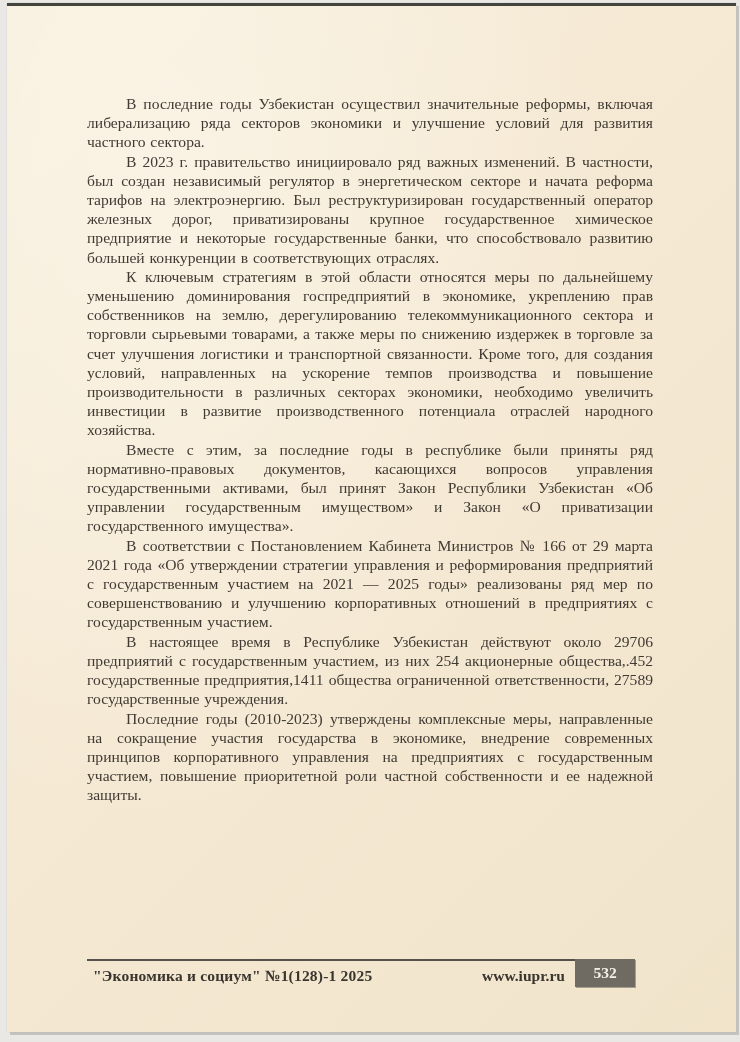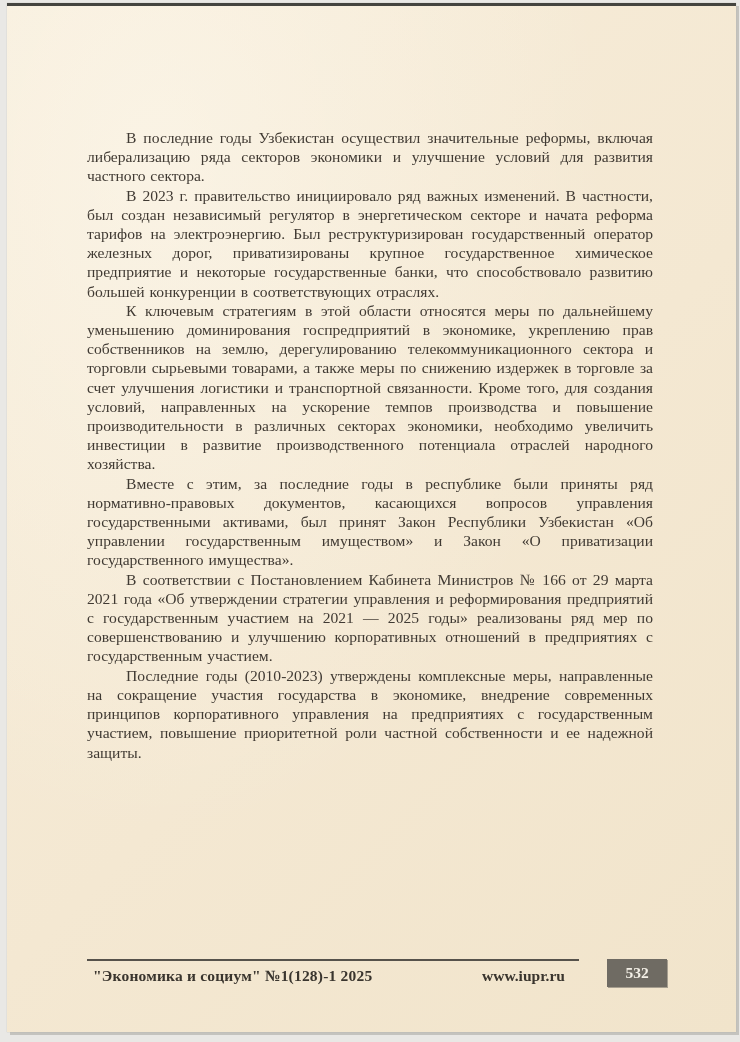--- a/index.html
+++ b/index.html
@@ -30,21 +30,20 @@
   }
   .text-block {
     position: absolute;
     left: 80px;
     top: 88px;
     width: 566px;
     color: #403a33;
     font-size: 15.6px;
     line-height: 19.2px;
     text-align: justify;
-    margin-top: 34px;
   }
   .text-block p {
     margin: 0;
     text-indent: 39px;
     word-spacing: 1px;
   }
   .footer-rule {
     position: absolute;
     left: 80px;
     top: 953px;
@@ -66,21 +65,21 @@
   }
   .website-url {
     font-weight: bold;
     font-size: 15.5px;
     color: #3a352e;
     padding-right: 14px;
     white-space: nowrap;
   }
   .page-number-box {
     position: absolute;
-    left: 600px;
+    left: 568px;
     top: 953px;
     width: 60px;
     height: 28px;
     background: #6f6b63;
     color: #f4f0e7;
     display: flex;
     align-items: center;
     justify-content: center;
     font-size: 15.5px;
     font-weight: bold;
@@ -92,20 +91,21 @@
 
 <div class="scan-frame">
   <div class="paper">
 
     <div class="text-block">
       <p>В последние годы Узбекистан осуществил значительные реформы, включая либерализацию ряда секторов экономики и улучшение условий для развития частного сектора.</p>
       <p>В 2023 г. правительство инициировало ряд важных изменений. В частности, был создан независимый регулятор в энергетическом секторе и начата реформа тарифов на электроэнергию. Был реструктуризирован государственный оператор железных дорог, приватизированы крупное государственное химическое предприятие и некоторые государственные банки, что способствовало развитию большей конкуренции в соответствующих отраслях.</p>
       <p>К ключевым стратегиям в этой области относятся меры по дальнейшему уменьшению доминирования госпредприятий в экономике, укреплению прав собственников на землю, дерегулированию телекоммуникационного сектора и торговли сырьевыми товарами, а также меры по снижению издержек в торговле за счет улучшения логистики и транспортной связанности. Кроме того, для создания условий, направленных на ускорение темпов производства и повышение производительности в различных секторах экономики, необходимо увеличить инвестиции в развитие производственного потенциала отраслей народного хозяйства.</p>
       <p>Вместе с этим, за последние годы в республике были приняты ряд нормативно-правовых документов, касающихся вопросов управления государственными активами, был принят Закон Республики Узбекистан «Об управлении государственным имуществом» и Закон «О приватизации государственного имущества».</p>
       <p>В соответствии с Постановлением Кабинета Министров № 166 от 29 марта 2021 года «Об утверждении стратегии управления и реформирования предприятий с государственным участием на 2021 — 2025 годы» реализованы ряд мер по совершенствованию и улучшению корпоративных отношений в предприятиях с государственным участием.</p>
+      <p>В настоящее время в Республике Узбекистан действуют около 29706 предприятий с государственным участием, из них 254 акционерные общества,.452 государственные предприятия,1411 общества ограниченной ответственности, 27589 государственные учреждения.</p>
       <p>Последние годы (2010-2023) утверждены комплексные меры, направленные на сокращение участия государства в экономике, внедрение современных принципов корпоративного управления на предприятиях с государственным участием, повышение приоритетной роли частной собственности и ее надежной защиты.</p>
     </div>
 
     <div class="footer-rule">
       <span class="journal-title">"Экономика и социум" №1(128)-1 2025</span>
       <span class="website-url">www.iupr.ru</span>
     </div>
 
     <div class="page-number-box">
       <span>532</span>

